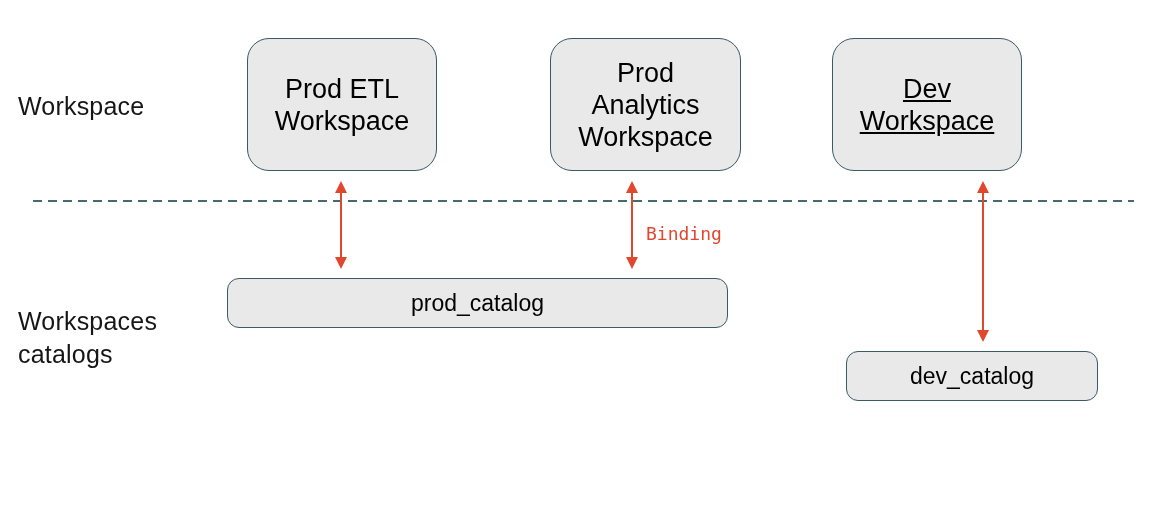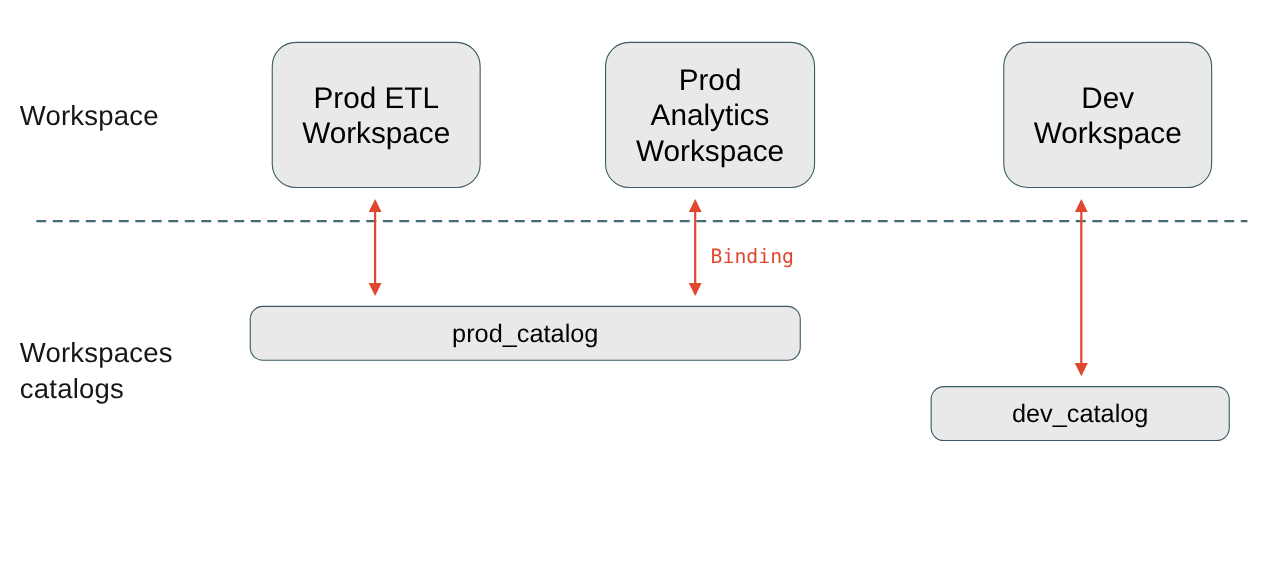--- a/index.html
+++ b/index.html
@@ -47,29 +47,29 @@
   .workspace-node {
     top: 38px;
     width: 190px;
     height: 133px;
     border-radius: 22px;
     font-size: 27px;
     line-height: 32px;
   }
   #node-prod-etl       { left: 247px; }
   #node-prod-analytics { left: 550px; width: 191px; }
-  #node-dev            { left: 912px; }
+  #node-dev            { left: 832px; text-decoration: underline; }
 
   .catalog-node {
     height: 50px;
     border-radius: 12px;
     font-size: 23px;
   }
   #node-prod-catalog { left: 227px; top: 278px; width: 501px; }
-  #node-dev-catalog  { left: 846px; top: 351px; width: 272px; align-items: center; }
+  #node-dev-catalog  { left: 846px; top: 351px; width: 252px; align-items: center; }
 
   .binding-annotation {
     position: absolute;
     left: 646px;
     top: 221px;
     font-family: "DejaVu Sans Mono", "Liberation Mono", monospace;
     font-size: 18px;
     line-height: 26px;
     color: #e0472f;
   }

